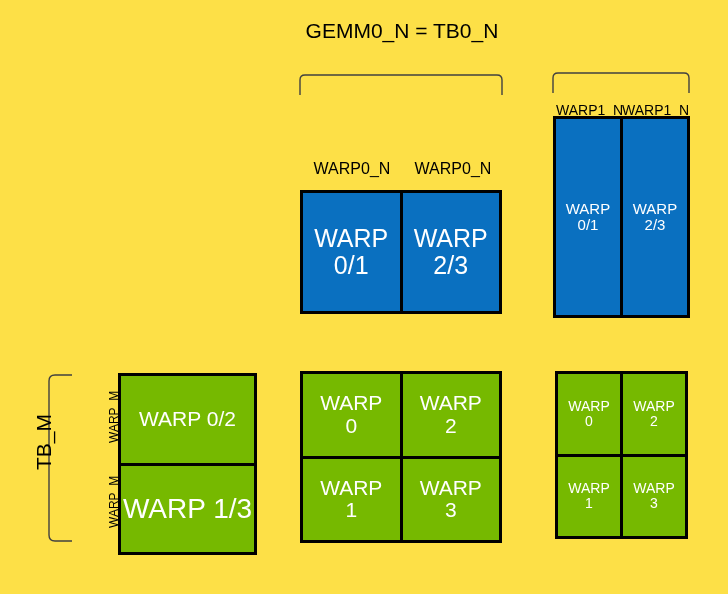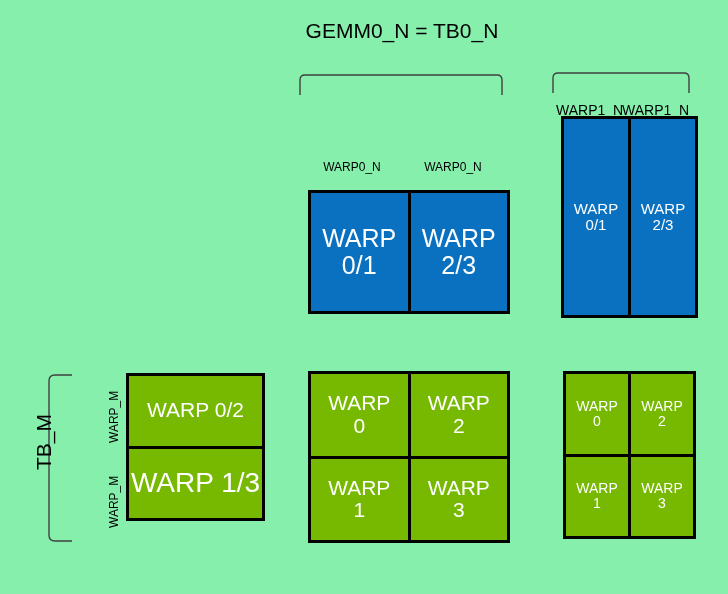--- a/index.html
+++ b/index.html
@@ -4,41 +4,41 @@
 <style>
   html, body {
     margin: 0;
     padding: 0;
     background: #ffffff;
   }
   #canvas {
     position: relative;
     width: 728px;
     height: 594px;
-    background: #86efac;
+    background: #fde047;
     font-family: "Liberation Sans", sans-serif;
     overflow: hidden;
   }
 
   
   .abs { position: absolute; box-sizing: border-box; }
 
   
   .heading {
     font-size: 21px;
     color: #000000;
     line-height: 26px;
     text-align: center;
     white-space: pre-line;
     font-family: "Liberation Sans", sans-serif;
   }
 
   
   .tick-label {
-    font-size: 12px;
+    font-size: 16px;
     color: #000000;
     text-align: center;
     font-family: "Liberation Sans", sans-serif;
     white-space: nowrap;
   }
   .tick-label.tiny { font-size: 14px; }
 
   
   .rot-label {
     font-size: 12px;
@@ -50,21 +50,20 @@
   }
   .rot-label.big {
     font-size: 21px;
   }
 
   
   .block {
     border: 3px solid #000000;
     display: flex;
     background: #000000;
-    margin-left: 8px;
   }
   .cell {
     display: flex;
     align-items: center;
     justify-content: center;
     text-align: center;
     color: #ffffff;
     font-family: "Liberation Sans", sans-serif;
     white-space: pre-line;
     line-height: 1.08;
@@ -130,21 +129,21 @@
     <svg width="28" height="170" viewBox="0 0 28 170">
       <path d="M26 2 L9 2 Q3 2 3 8 L3 162 Q3 168 9 168 L26 168" fill="none" stroke="#404040" stroke-width="1.4"></path>
     </svg>
   </div>
 
   <div class="abs rot-label big" style="left:32px; top:470px;">TB_M</div>
 
   <div class="abs rot-label" style="left:107px; top:443px;">WARP_M</div>
   <div class="abs rot-label" style="left:107px; top:528px;">WARP_M</div>
 
-  <div class="abs block col" style="left:118px; top:373px; width:139px; height:148px;">
+  <div class="abs block col" style="left:118px; top:373px; width:139px; height:182px;">
     <div class="cell green" style="flex:1; font-size:21px;">WARP 0/2</div>
     <div class="sep-h"></div>
     <div class="cell green" style="flex:1; font-size:28px;">WARP 1/3</div>
   </div>
 
   <div class="abs block col" style="left:300px; top:371px; width:202px; height:172px;">
     <div style="display:flex; flex:1;">
       <div class="cell green" style="flex:1; font-size:21px;">WARP
 0</div>
       <div class="sep-v"></div>

